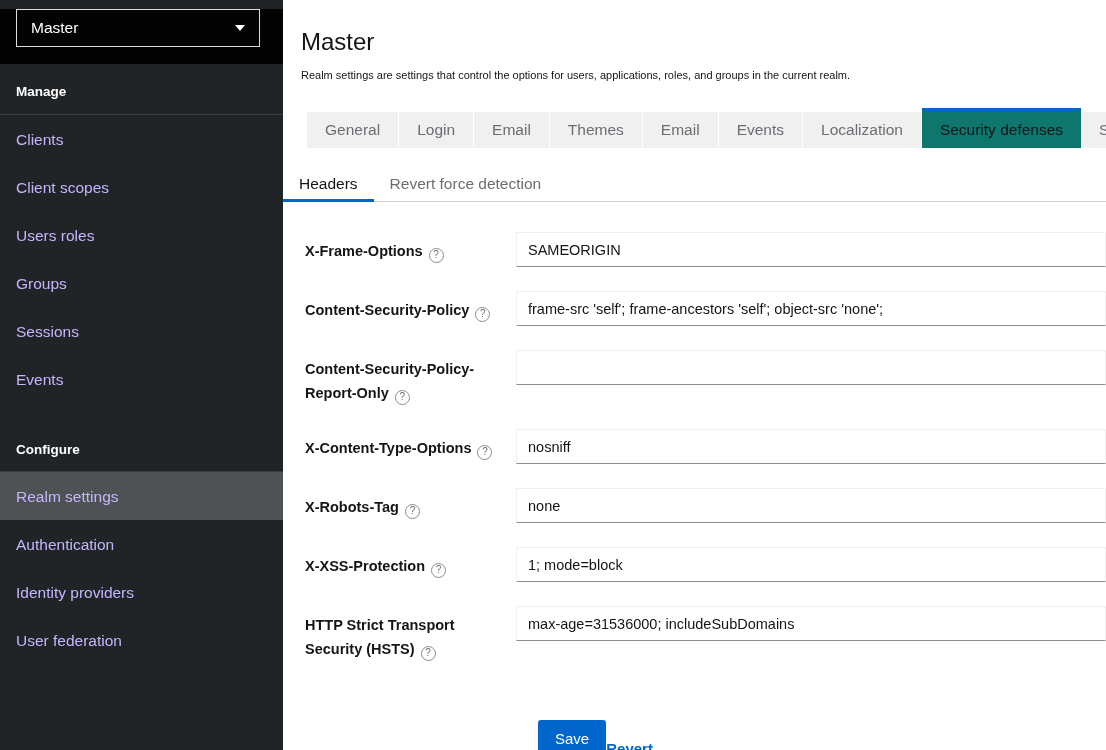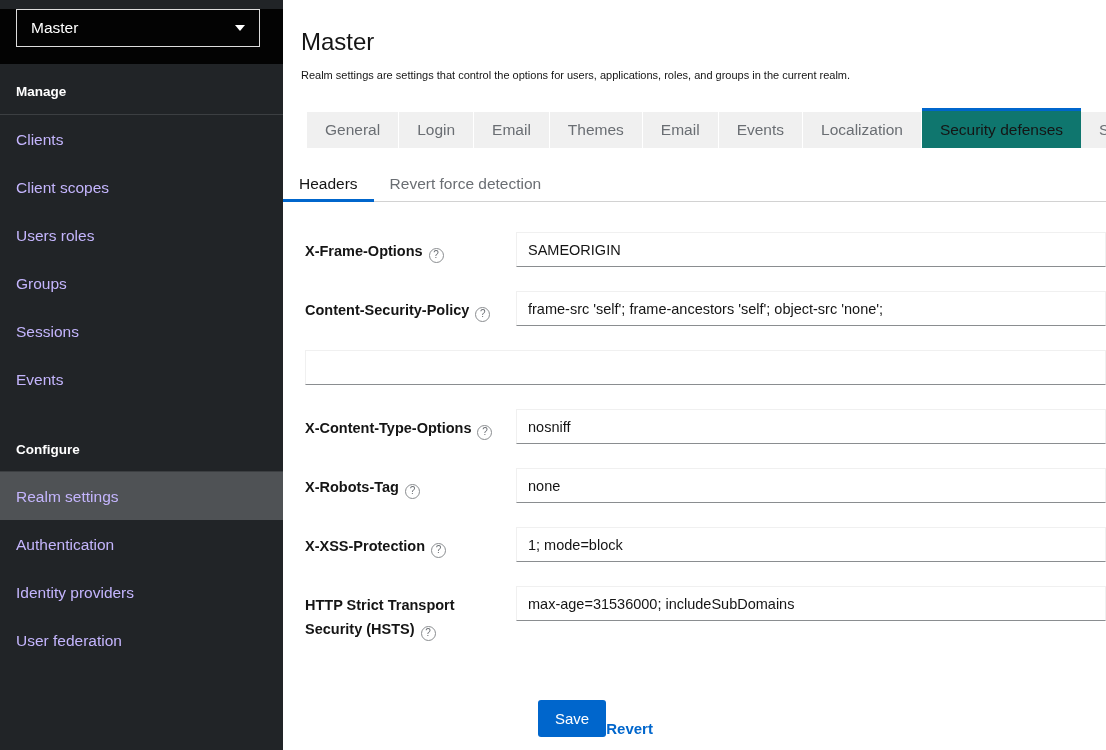--- a/index.html
+++ b/index.html
@@ -133,20 +133,23 @@
       </div>
 
       <div class="field-row">
         <div class="field-label">
           <span>Content-Security-Policy</span><span class="help-icon">?</span>
         </div>
         <input class="field-input" type="text" value="frame-src 'self'; frame-ancestors 'self'; object-src 'none';" style="">
       </div>
 
       <div class="field-row">
+        <div class="field-label">
+          <span>Content-Security-Policy-Report-Only</span><span class="help-icon">?</span>
+        </div>
         <input class="field-input" type="text" value="" style="">
       </div>
 
       <div class="field-row">
         <div class="field-label">
           <span>X-Content-Type-Options</span><span class="help-icon">?</span>
         </div>
         <input class="field-input" type="text" value="nosniff" style="">
       </div>
 

